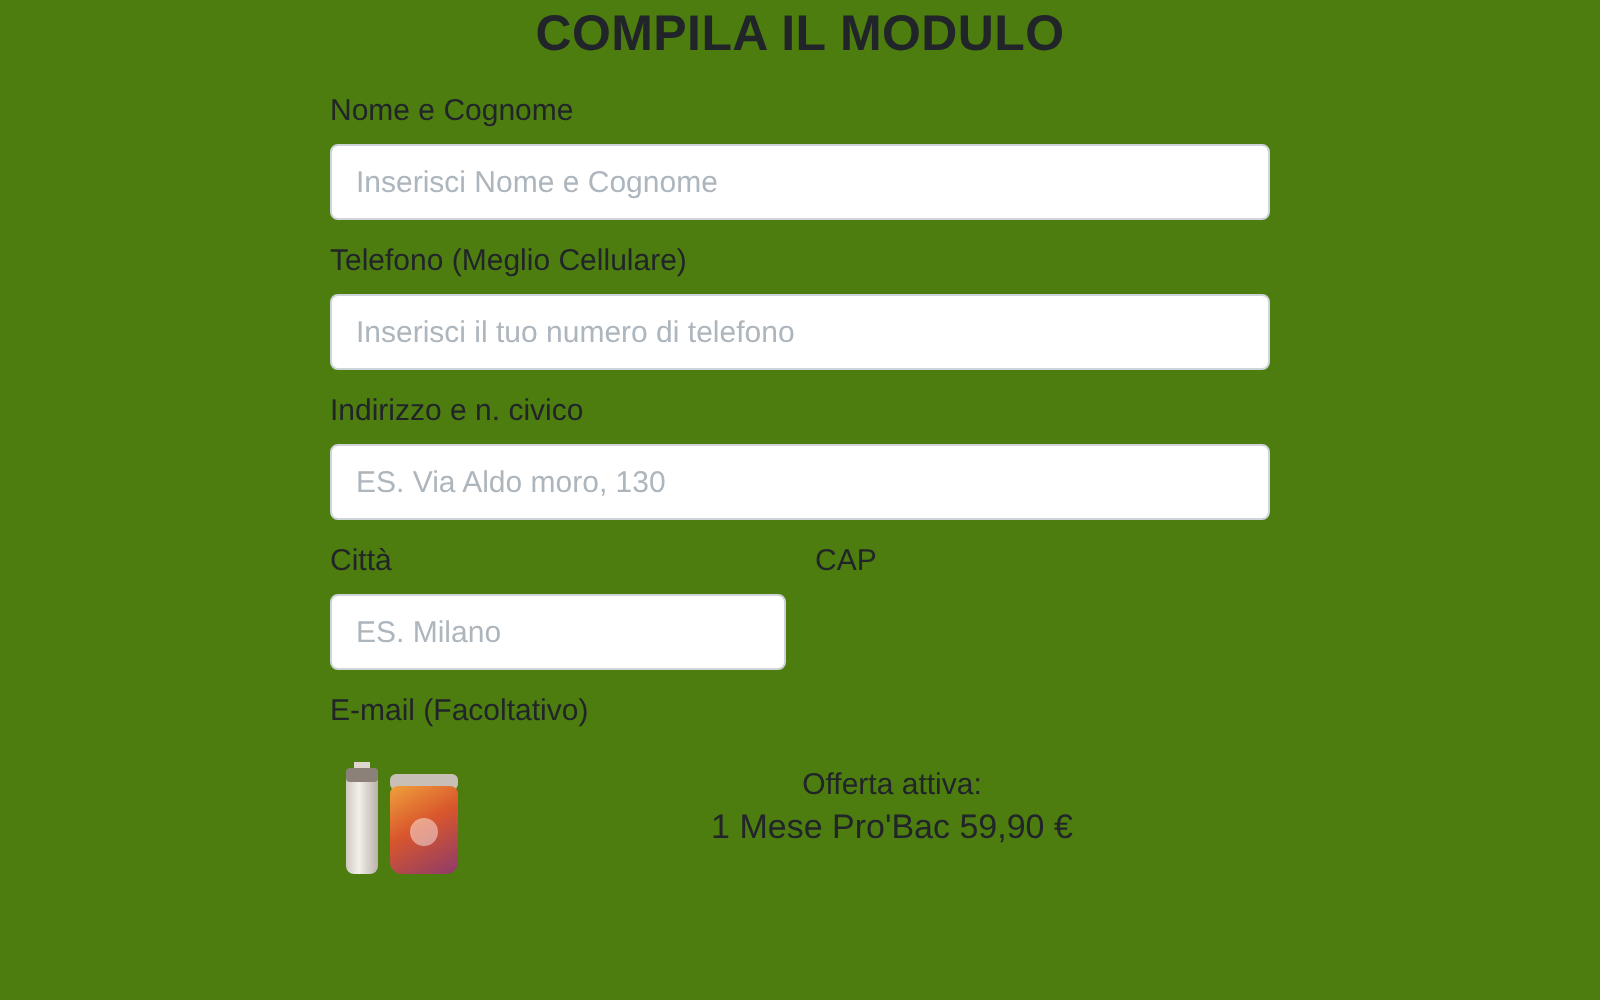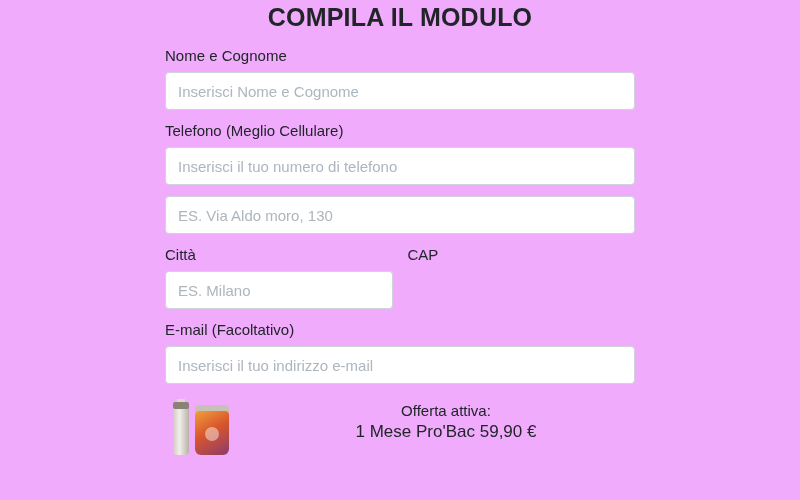--- a/index.html
+++ b/index.html
@@ -10,21 +10,21 @@
     height: 500px;
     background: #ffffff;
     font-family: "Liberation Sans", sans-serif;
     color: #212529;
     overflow: hidden;
   }
   .page {
     position: relative;
     width: 800px;
     height: 500px;
-    background: #f0abfc;
+    background: #4d7c0f;
   }
   .form-wrap {
     width: 470px;
     margin: 0 auto;
     padding-top: 2px;
   }
   .form-title {
     text-align: center;
     font-size: 25px;
     font-weight: bold;
@@ -167,36 +167,36 @@
       <label class="field-label">Nome e Cognome</label>
       <input class="input" type="text" placeholder="Inserisci Nome e Cognome" style="">
     </div>
 
     <div class="field">
       <label class="field-label">Telefono (Meglio Cellulare)</label>
       <input class="input" type="text" placeholder="Inserisci il tuo numero di telefono" style="">
     </div>
 
     <div class="field">
+      <label class="field-label">Indirizzo e n. civico</label>
       <input class="input" type="text" placeholder="ES. Via Aldo moro, 130" style="">
     </div>
 
     <div class="row">
       <div class="col field">
         <label class="field-label">Città</label>
         <input class="input" type="text" placeholder="ES. Milano" style="">
       </div>
       <div class="col field">
         <label class="field-label">CAP</label>
       </div>
     </div>
 
     <div class="field">
       <label class="field-label">E-mail (Facoltativo)</label>
-      <input class="input" type="text" placeholder="Inserisci il tuo indirizzo e-mail" style="">
     </div>
 
     <div class="offer">
       <div class="offer-img">
         <span class="bottle"></span>
         <span class="bottle-cap"></span>
         <span class="pouch-top"></span>
         <span class="pouch"></span>
         <span class="pouch-dot"></span>
       </div>

